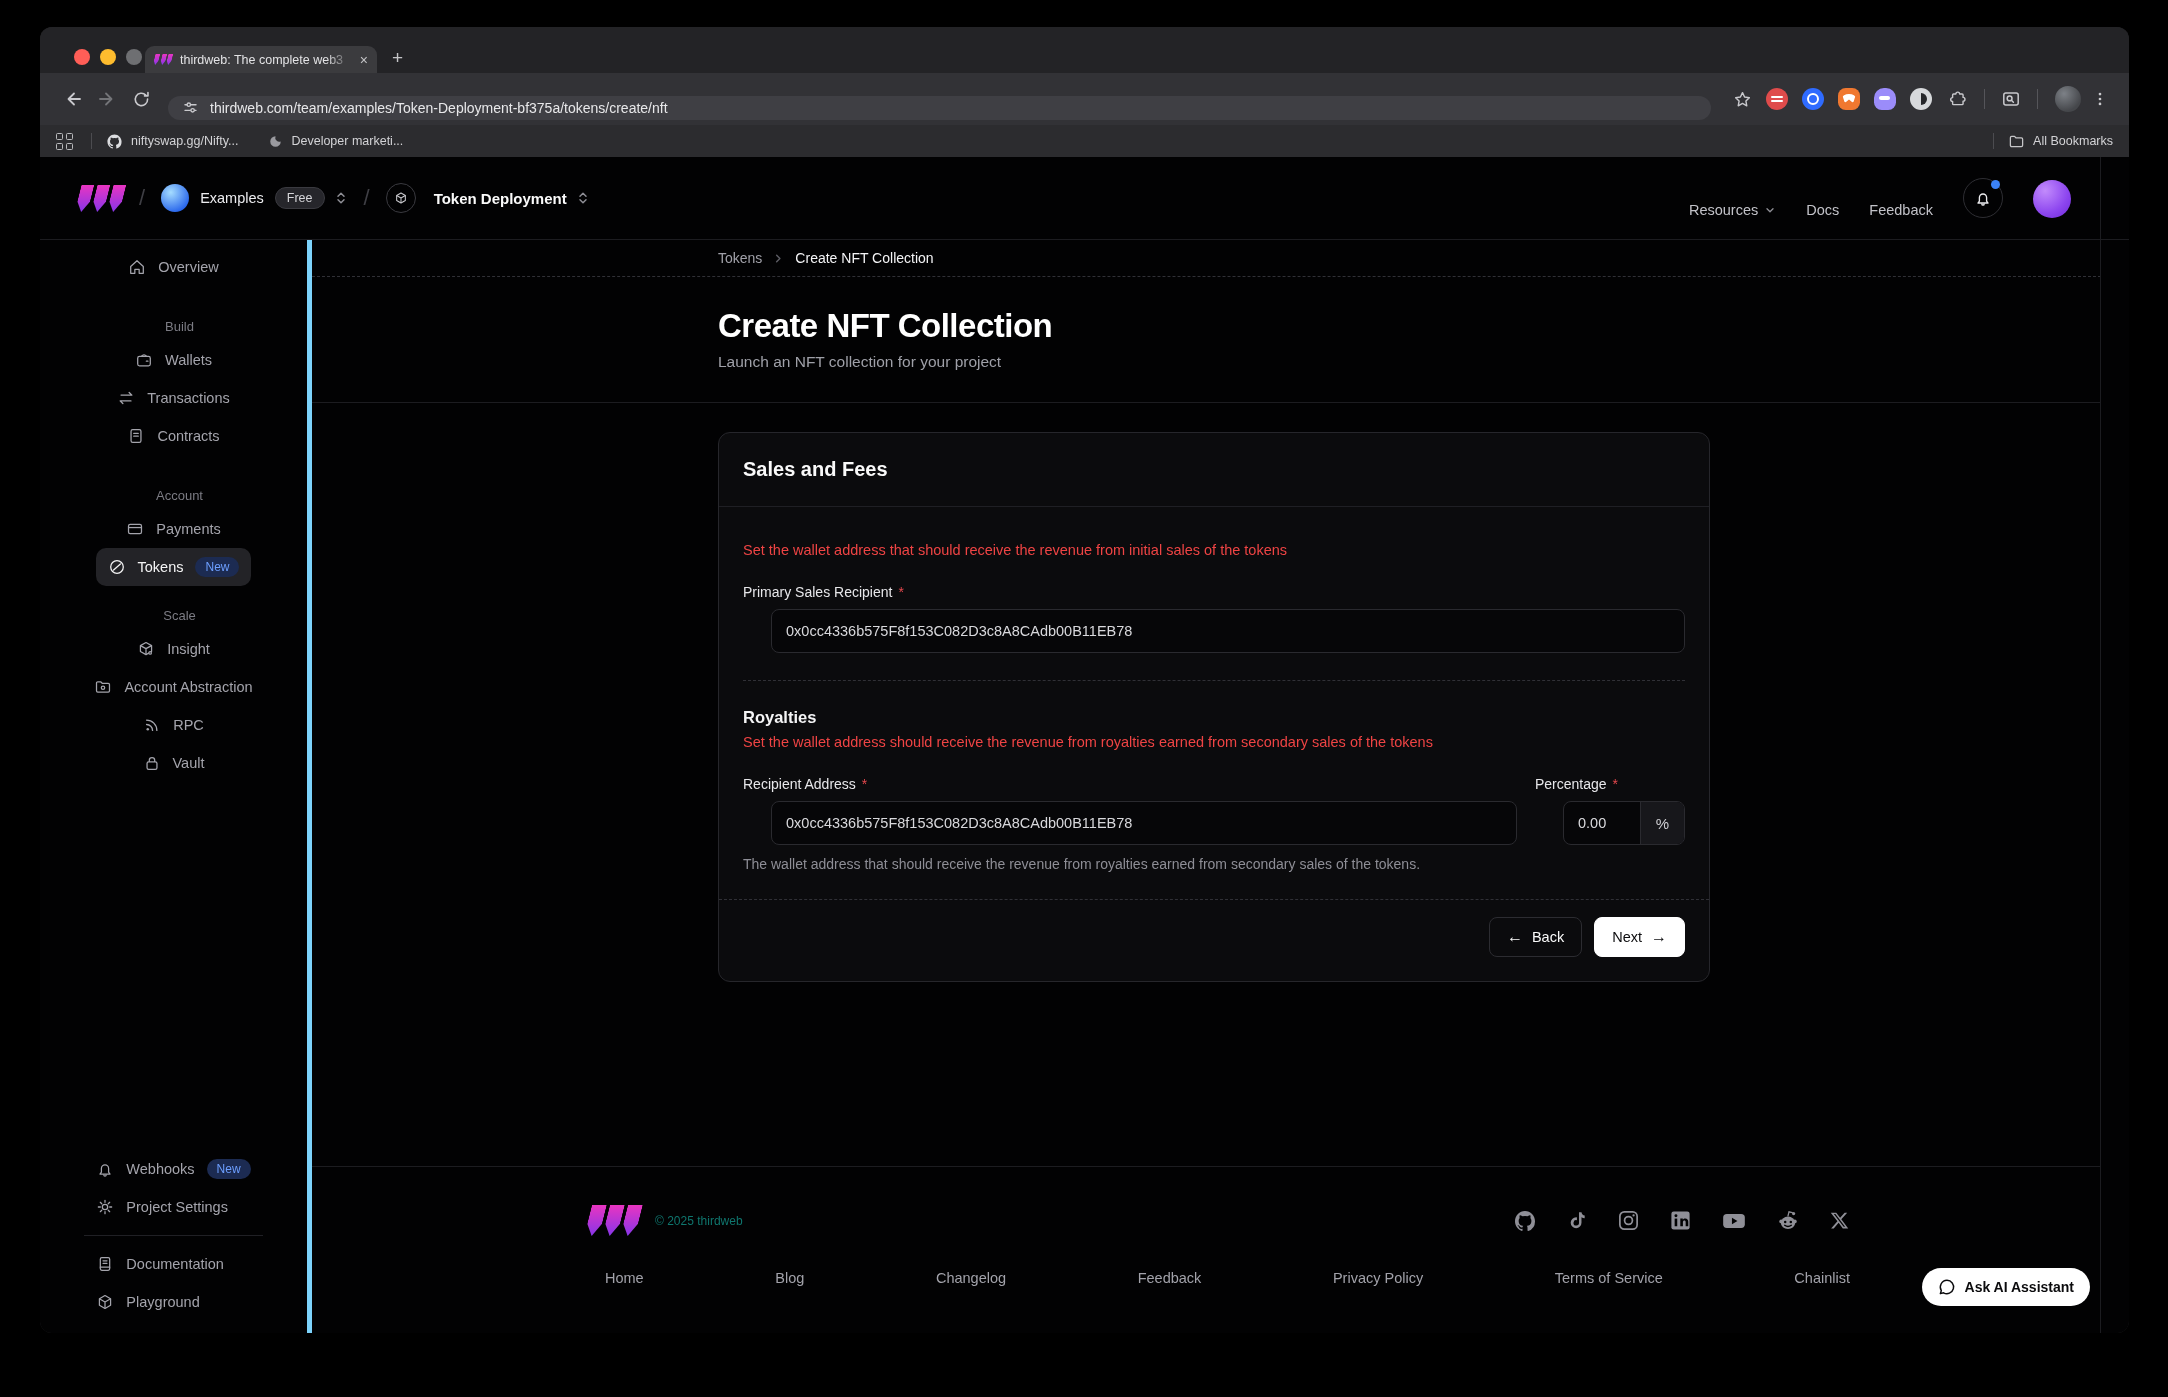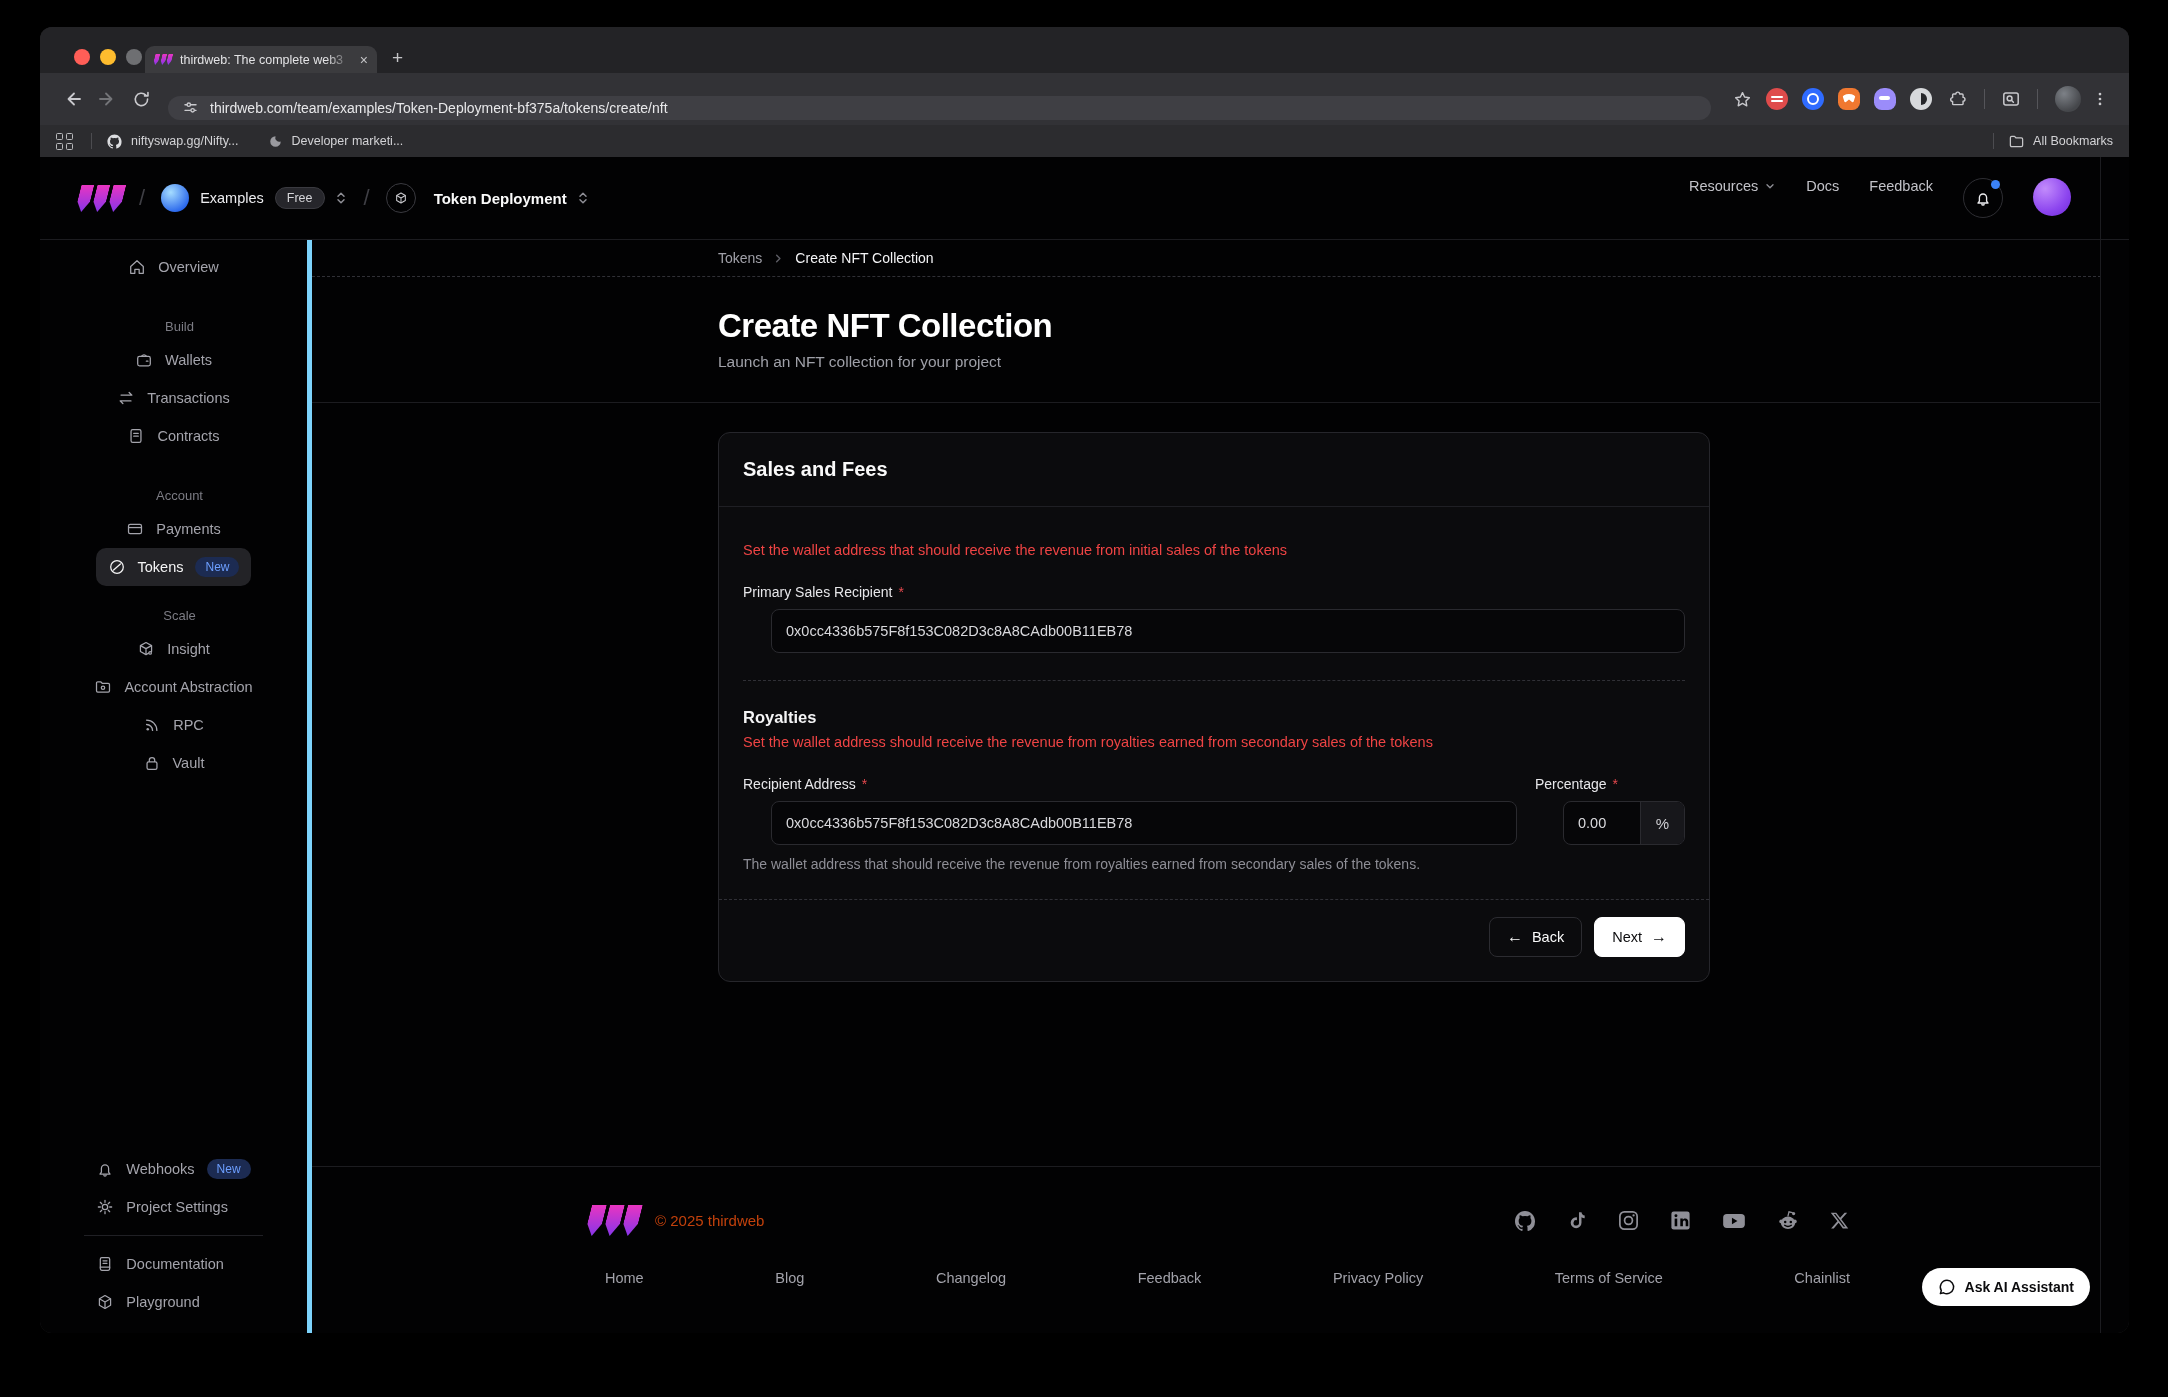--- a/index.html
+++ b/index.html
@@ -52,21 +52,21 @@
   .slash { color:#3f3f45; font-size:22px; margin:0 16px; font-weight:300; }
   .team-av { width:28px; height:28px; border-radius:50%;
     background:radial-gradient(circle at 35% 30%,#a5dcff,#2563eb 78%); }
   .navtxt { font-size:14.5px; color:#ececef; margin-left:11px; }
   .badge-free { margin-left:11px; font-size:12.5px; color:#d6d6da; background:#26262b;
     border:1px solid #3a3a40; border-radius:999px; padding:3px 11px; }
   .updown { margin-left:9px; color:#8b8b92; display:flex; }
   .proj-ic { width:30px; height:30px; border-radius:50%; border:1px solid #3a3a40;
     display:flex; align-items:center; justify-content:center; color:#c9c9ce; }
   .proj-name { font-size:15px; font-weight:700; color:#fafafa; margin-left:18px; }
-  .nav-right { margin-left:auto; display:flex; align-items:flex-start; gap:30px; }
+  .nav-right { margin-left:auto; display:flex; align-items:flex-end; gap:30px; }
   .nav-link { font-size:14.5px; color:#c2c2c8; display:flex; align-items:center; gap:6px; }
   .bell-wrap { width:40px; height:40px; border:1px solid #2e2e33; border-radius:50%;
     display:flex; align-items:center; justify-content:center; position:relative; color:#ececef; }
   .bell-dot { position:absolute; top:1px; right:2px; width:9px; height:9px; border-radius:50%; background:#3b82f6; }
   .user-av { width:38px; height:38px; border-radius:50%;
     background:radial-gradient(circle at 32% 28%,#c28bfc,#8d46ef 60%,#6d28d9); }
 
   
   .dash { flex:1; display:flex; min-height:0; }
   .sidebar { width:272px; flex:none; border-right:5px solid #7dd3fc; padding:8px 16px 12px;
@@ -118,21 +118,21 @@
   .btn-back { background:#0b0b0d; border:1px solid #2c2c31; color:#fafafa; }
   .btn-next { background:#fff; border:1px solid #fff; color:#0c0c0e; }
   .arrow { font-size:16px; line-height:1; }
 
   
   .foot { height:167px; flex:none; border-top:1px solid #1c1c20; padding:38px 251px 0 276px; }
   .foot-row1 { display:flex; align-items:center; }
   .foot-logo { display:flex; gap:3px; }
   .foot-logo i { width:15px; height:31px; background:linear-gradient(180deg,#e935c1,#8735e9);
     clip-path:polygon(0 0,100% 0,100% 60%,50% 100%,0 60%); transform:skewX(-14deg); }
-  .copyright { font-size:15px; color:#c2410c; margin-left:16px; }
+  .copyright { font-size:12px; color:#0f766e; margin-left:16px; }
   .socials { margin-left:auto; display:flex; align-items:center; gap:29px; color:#8f8f97; }
   .foot-links { display:flex; justify-content:space-between; margin:34px 0 0 17px; }
   .foot-link { font-size:14.5px; color:#a2a2aa; }
   .askai { position:absolute; right:39px; bottom:27px; height:38px; background:#fff; border-radius:999px;
     display:flex; align-items:center; gap:9px; padding:0 16px; font-size:14px; font-weight:700; color:#0b0b0d; }
 </style>
 </head>
 <body>
 
 <div class="window">

